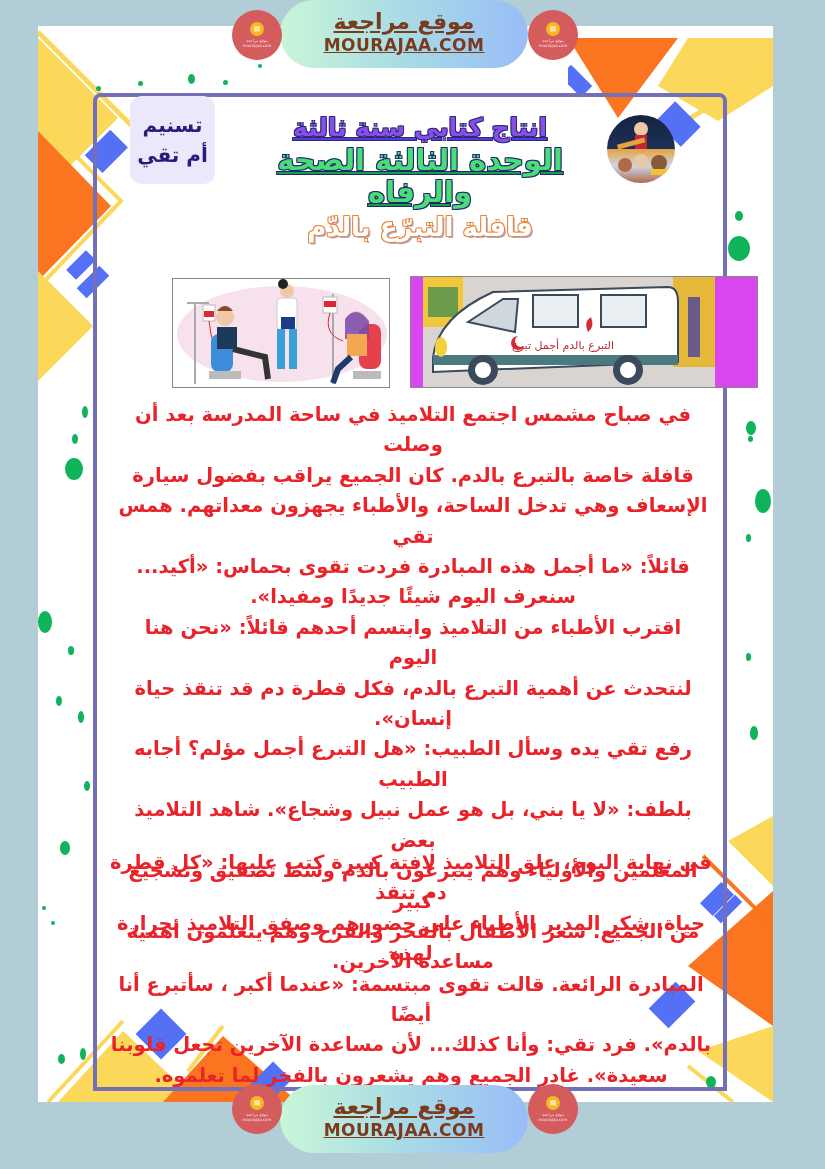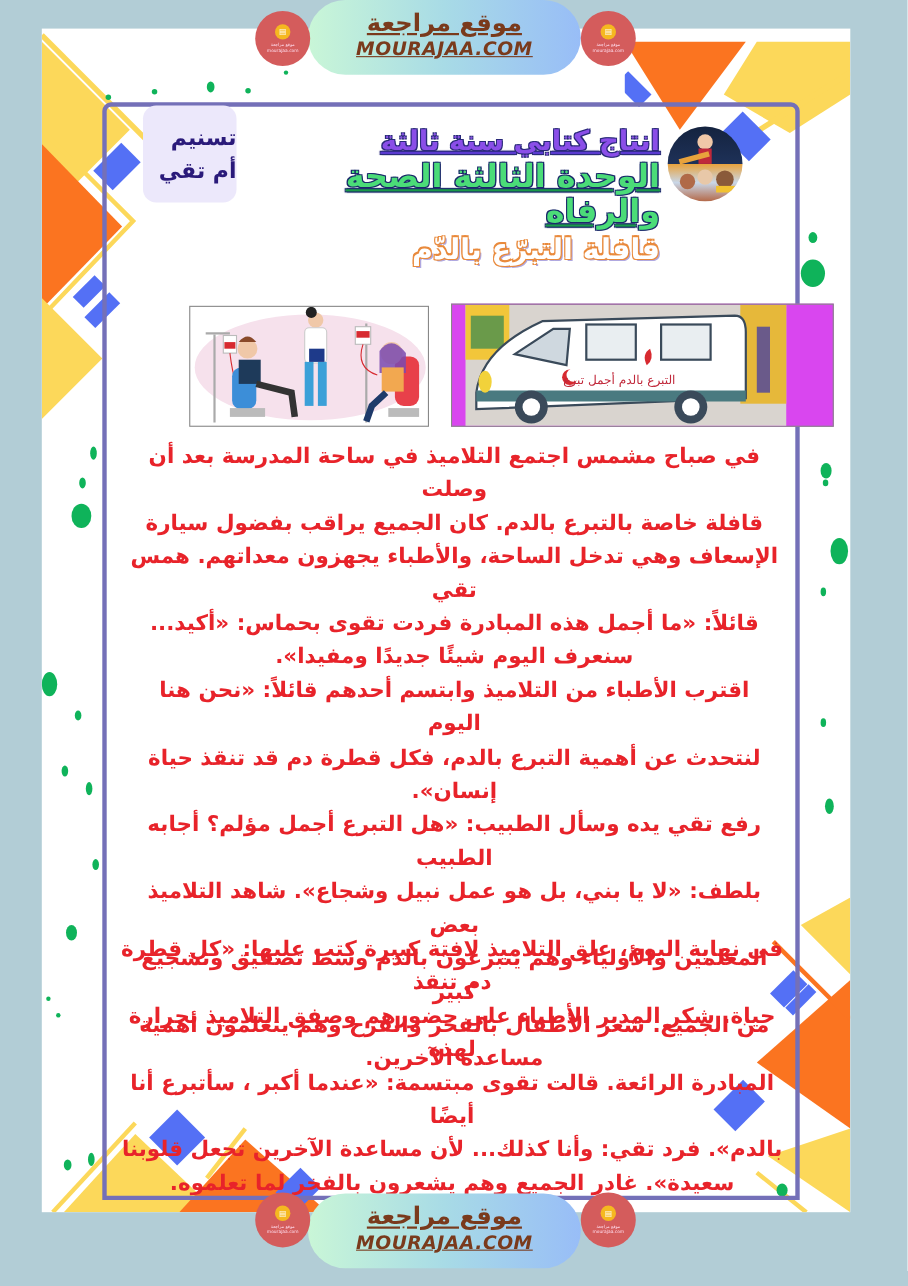--- a/index.html
+++ b/index.html
@@ -24,43 +24,43 @@
   .banner {
     position: absolute; left: 280px; width: 248px; height: 68px;
     border-radius: 34px;
     background: linear-gradient(90deg, #c9f6d7 0%, #a8dbe6 50%, #98bdf7 100%);
     display: flex; flex-direction: column; align-items: center; justify-content: center;
     text-decoration: underline; color: #7a3a1c; z-index: 5;
   }
   .banner.top { top: 0; }
   .banner.bottom { top: 1085px; }
   .banner .ar { font-family: "DejaVu Sans", sans-serif; font-size: 22px; font-weight: bold; direction: rtl; line-height: 22px; }
-  .banner .en { font-family: "DejaVu Sans", sans-serif; font-size: 17px; font-weight: bold; letter-spacing: 0.5px; line-height: 24px; font-style: italic; }
+  .banner .en { font-family: "DejaVu Sans", sans-serif; font-size: 17px; font-weight: bold; letter-spacing: 0.5px; line-height: 24px; }
   .badge {
     position: absolute; width: 50px; height: 50px; border-radius: 50%;
     background: #d45c5c; z-index: 6;
     display: flex; flex-direction: column; align-items: center; justify-content: center;
   }
   .badge .logo { width: 14px; height: 14px; border-radius: 50%; background: #f5b820; font-size: 7px; color: #fff; text-align: center; line-height: 14px; }
   .badge .cap { font-size: 4px; color: #fde; margin-top: 2px; line-height: 5px; text-align: center; }
 
   
   .author {
     position: absolute; left: 130px; top: 96px; width: 85px; height: 88px;
     background: #ece8fb; border-radius: 12px;
     color: #2a1a7a; font-size: 20px; font-weight: bold; direction: rtl;
-    display: flex; flex-direction: column; justify-content: center;
+    display: flex; flex-direction: column; align-items: center; justify-content: center;
     line-height: 30px; z-index: 4;
   }
   .avatar {
     position: absolute; left: 607px; top: 115px; width: 68px; height: 68px; border-radius: 50%;
     overflow: hidden; z-index: 4;
     background: linear-gradient(180deg, #14233f 0%, #1e3158 50%, #e8a23c 50%, #c9d7e8 75%, #b46a4a 100%);
   }
-  .title-block { position: absolute; left: 240px; top: 112px; width: 360px; direction: rtl; z-index: 3; }
+  .title-block { position: absolute; left: 240px; top: 112px; width: 360px; text-align: center; direction: rtl; z-index: 3; }
   .t1 { font-size: 25px; font-weight: bold; color: #8a4ee8; text-decoration: underline; text-decoration-color: #5a3ad0;
         text-shadow: 1px 1px 0 #2a2a7a, -1px -1px 0 #2a2a7a, 1px -1px 0 #2a2a7a, -1px 1px 0 #2a2a7a; line-height: 32px; }
   .t2 { font-size: 29px; font-weight: bold; color: #4bdc78; text-decoration: underline; text-decoration-color: #1a9a4a;
         text-shadow: 1px 1px 0 #1a2a6a, -1px -1px 0 #1a2a6a, 1px -1px 0 #1a2a6a, -1px 1px 0 #1a2a6a; line-height: 32px; }
   .t3 { font-size: 26px; font-weight: bold; color: #ffffff; line-height: 38px;
         text-shadow: 1px 1px 0 #e98a3c, -1px -1px 0 #e98a3c, 1px -1px 0 #e98a3c, -1px 1px 0 #e98a3c, 2px 2px 0 #b0a8e0; }
 
   
   .illus { position: absolute; border: 1px solid #888; overflow: hidden; }
   .illus.left { left: 172px; top: 278px; width: 218px; height: 110px; background: #fff; }

